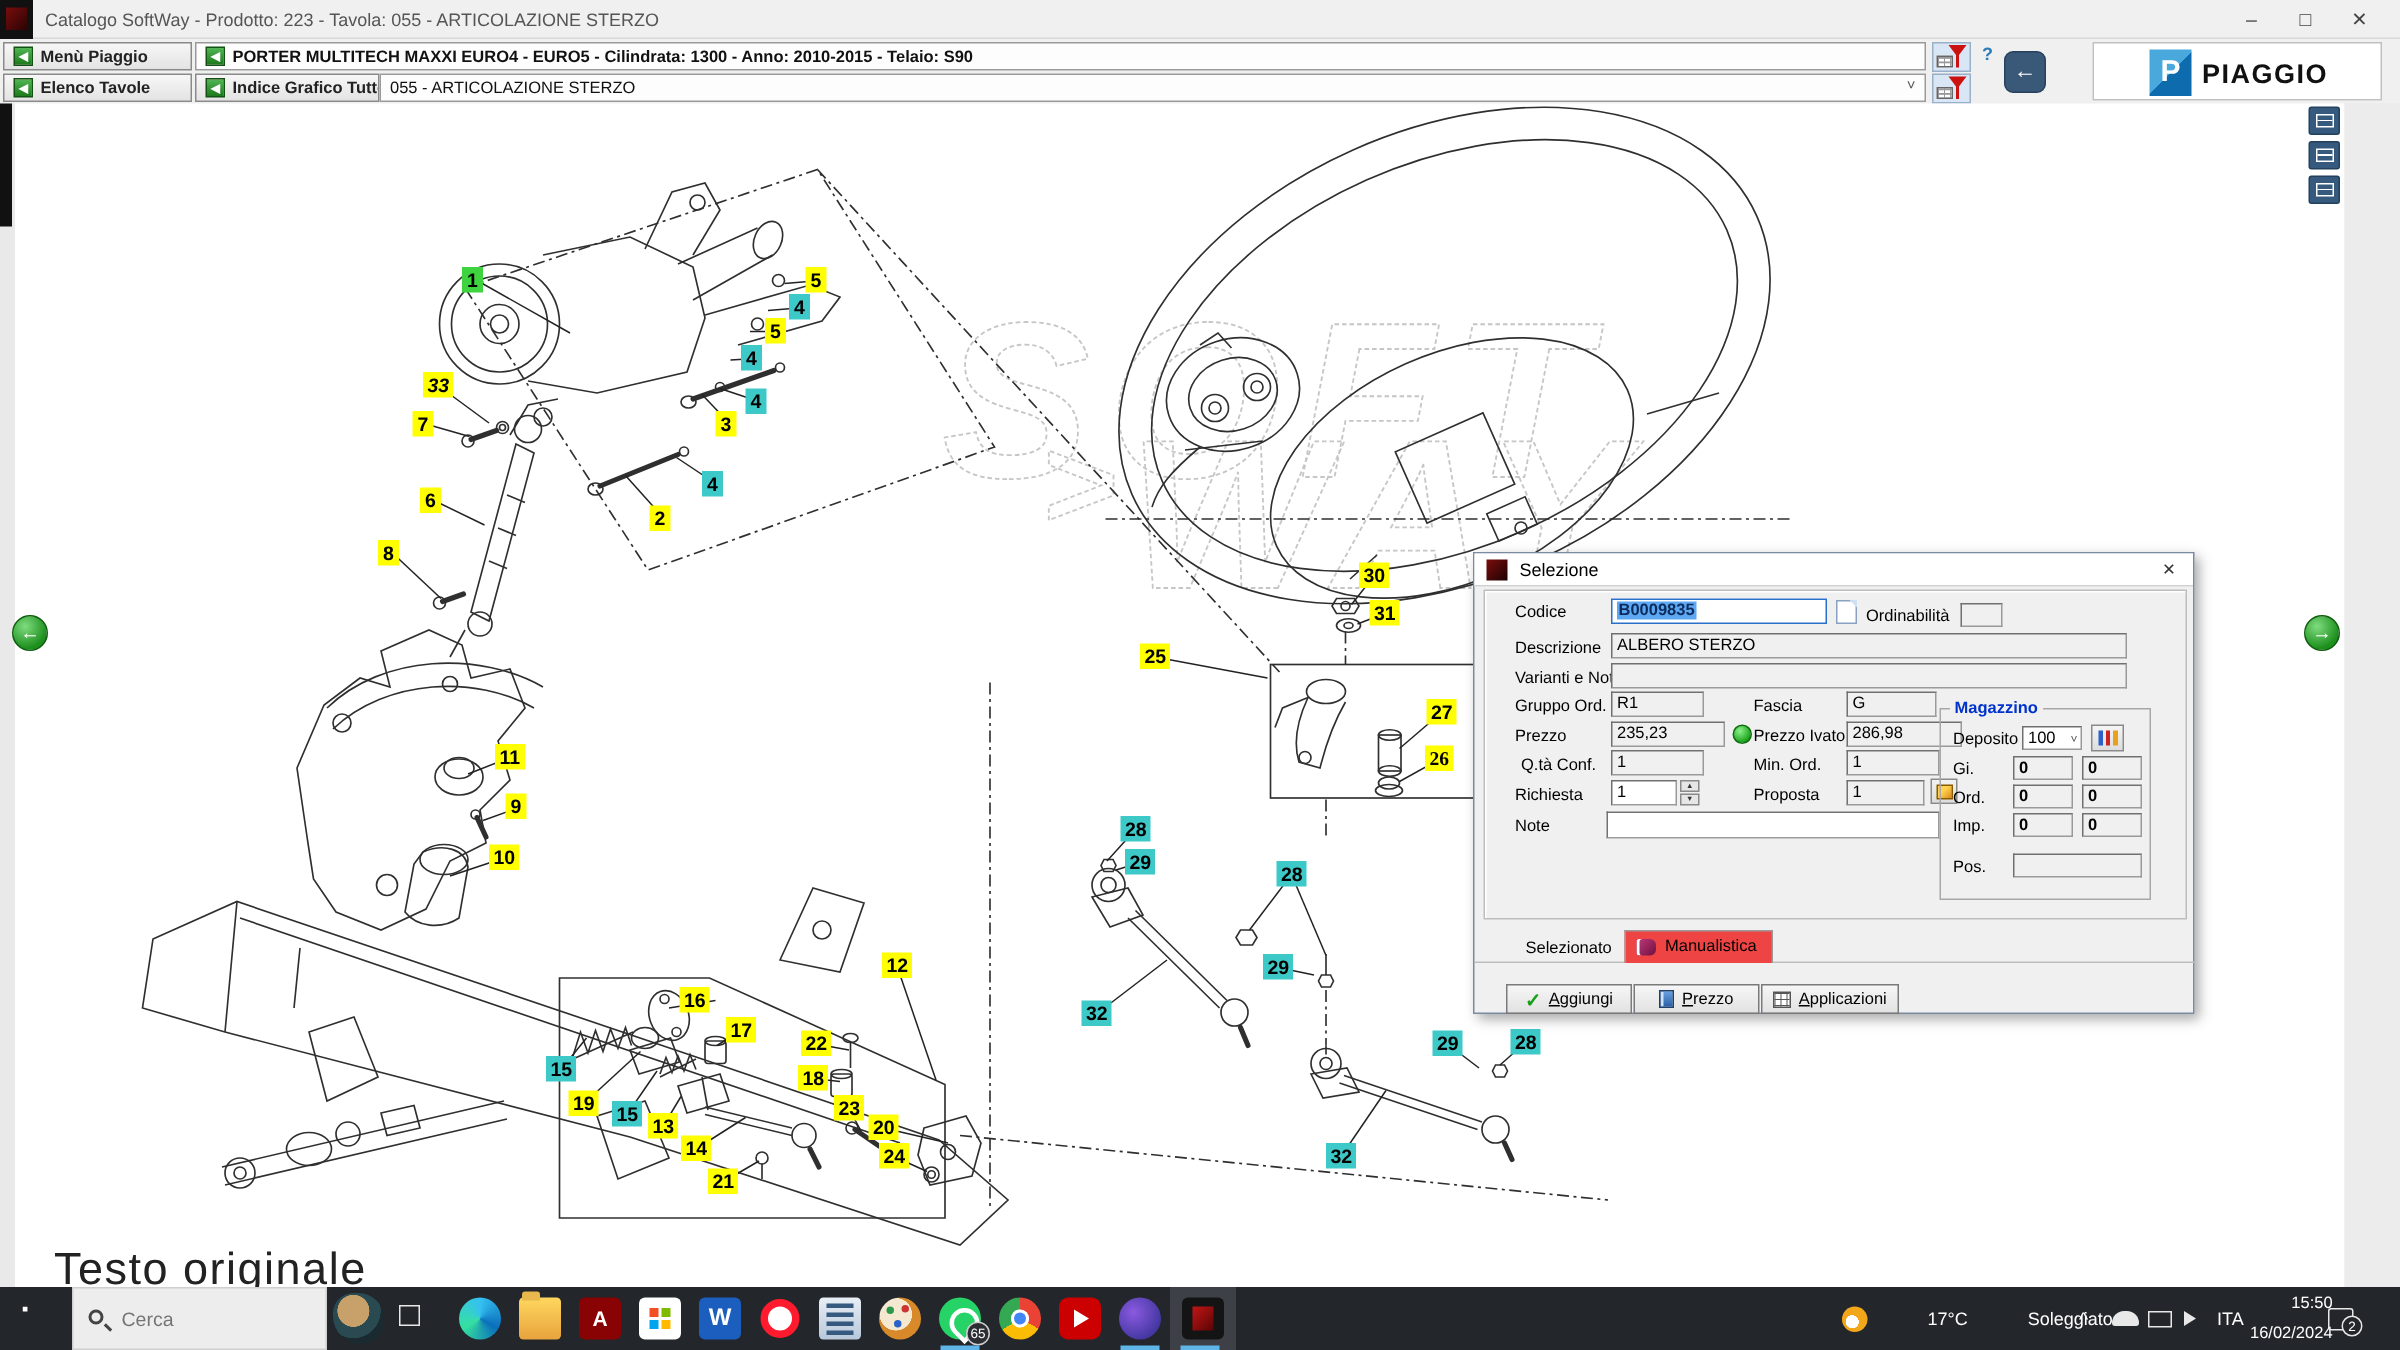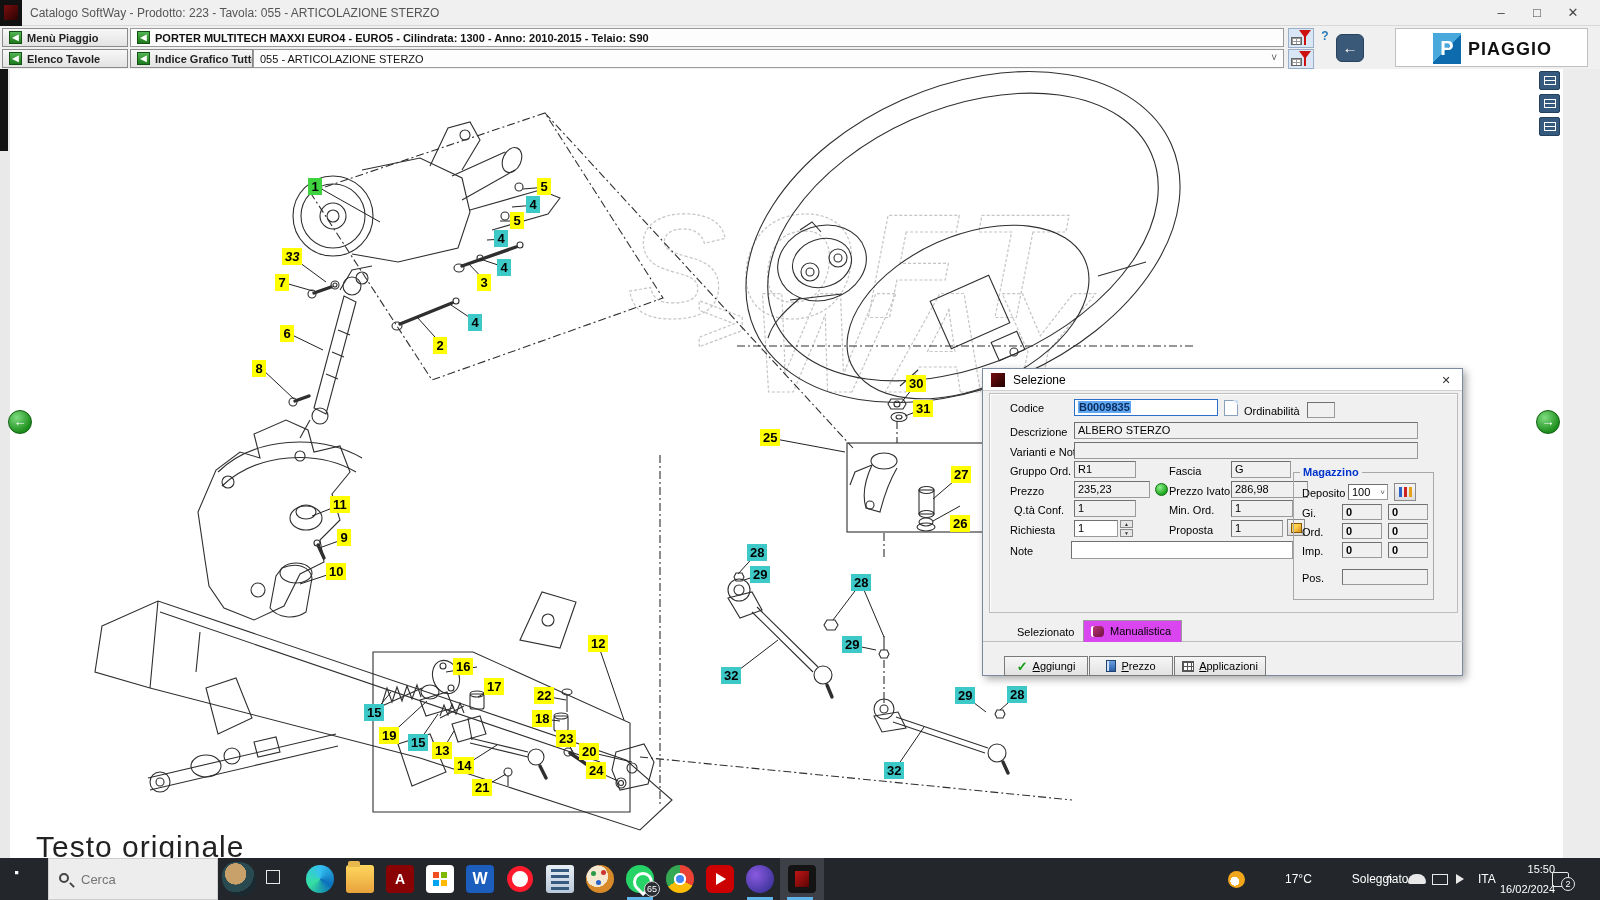--- a/index.html
+++ b/index.html
@@ -119,21 +119,21 @@
   #magtitle{ position:absolute; left:6px; top:-7px; background:#f0f0f0; padding:0 3px; color:#0033cc;
     font-weight:bold; font-size:11px; }
   .chartbtn{ position:absolute; width:22px; height:18px; background:linear-gradient(#f5f5f5,#ddd);
     border:1px solid #8a8a8a; }
   .chartbtn .bars{ position:absolute; left:4px; bottom:3px; width:13px; height:10px;
     background:linear-gradient(90deg,#2a62c9 0 3px,transparent 3px 5px,#cc2222 5px 8px,transparent 8px 10px,#e8a21a 10px 13px);
     }
   #tabrow-line{ position:absolute; left:0px; top:272px; width:481px; border-top:1px solid #bdbdbd; }
   .tab{ position:absolute; height:18px; font-size:11px; color:#000; padding:2px 10px 0 10px; }
   #tab-selezionato{ left:24px; top:255px; }
-  #tab-manualistica{ left:100px; top:251px; height:22px; background:#d946ef;
+  #tab-manualistica{ left:100px; top:251px; height:22px; background:#ef4444;
     border:1px solid #9a9a9a; border-bottom:none; padding-top:4px; padding-left:26px; }
   #tab-manualistica .book{ position:absolute; left:7px; top:5px; width:13px; height:11px;
     background:linear-gradient(135deg,#c03a7a,#6e1040); border-radius:2px 4px 4px 2px;
     box-shadow:inset 2px 0 0 #fff; }
   .dlg-btn{ position:absolute; top:287px; width:84px; height:20px; background:linear-gradient(#f6f6f6,#e2e2e2);
     border:1px solid #7a7a7a; font-size:11px; color:#000; display:flex; align-items:center;
     justify-content:center; gap:5px; }
   .dlg-btn .lbl{ display:inline-block; }
   .dlg-btn .lbl::first-letter{ text-decoration:underline; }
   .check{ color:#16a016; font-weight:bold; font-size:13px; }
@@ -531,21 +531,21 @@
       <div class="part-label y" style="left: 432px; top: 742px;">13</div>
       <div class="part-label y" style="left: 556px; top: 730px;">23</div>
       <div class="part-label y" style="left: 454px; top: 757px;">14</div>
       <div class="part-label y" style="left: 579px; top: 743px;">20</div>
       <div class="part-label y" style="left: 472px; top: 779px;">21</div>
       <div class="part-label y" style="left: 586px; top: 762px;">24</div>
       <div class="part-label y" style="left: 906px; top: 375px;">30</div>
       <div class="part-label y" style="left: 913px; top: 400px;">31</div>
       <div class="part-label y" style="left: 760px; top: 429px;">25</div>
       <div class="part-label y" style="left: 951px; top: 466px;">27</div>
-      <div class="part-label y" style="left: 950px; top: 515px;">26</div>
+      <div class="part-label y" style="left: 950px; top: 497px; font-family: Liberation Serif, serif;">26</div>
       <div class="part-label c" style="left: 747px; top: 544px;">28</div>
       <div class="part-label c" style="left: 750px; top: 566px;">29</div>
       <div class="part-label c" style="left: 851px; top: 574px;">28</div>
       <div class="part-label c" style="left: 842px; top: 636px;">29</div>
       <div class="part-label c" style="left: 721px; top: 667px;">32</div>
       <div class="part-label c" style="left: 955px; top: 687px;">29</div>
       <div class="part-label c" style="left: 1007px; top: 686px;">28</div>
       <div class="part-label c" style="left: 884px; top: 762px;">32</div>
     </div>
 

